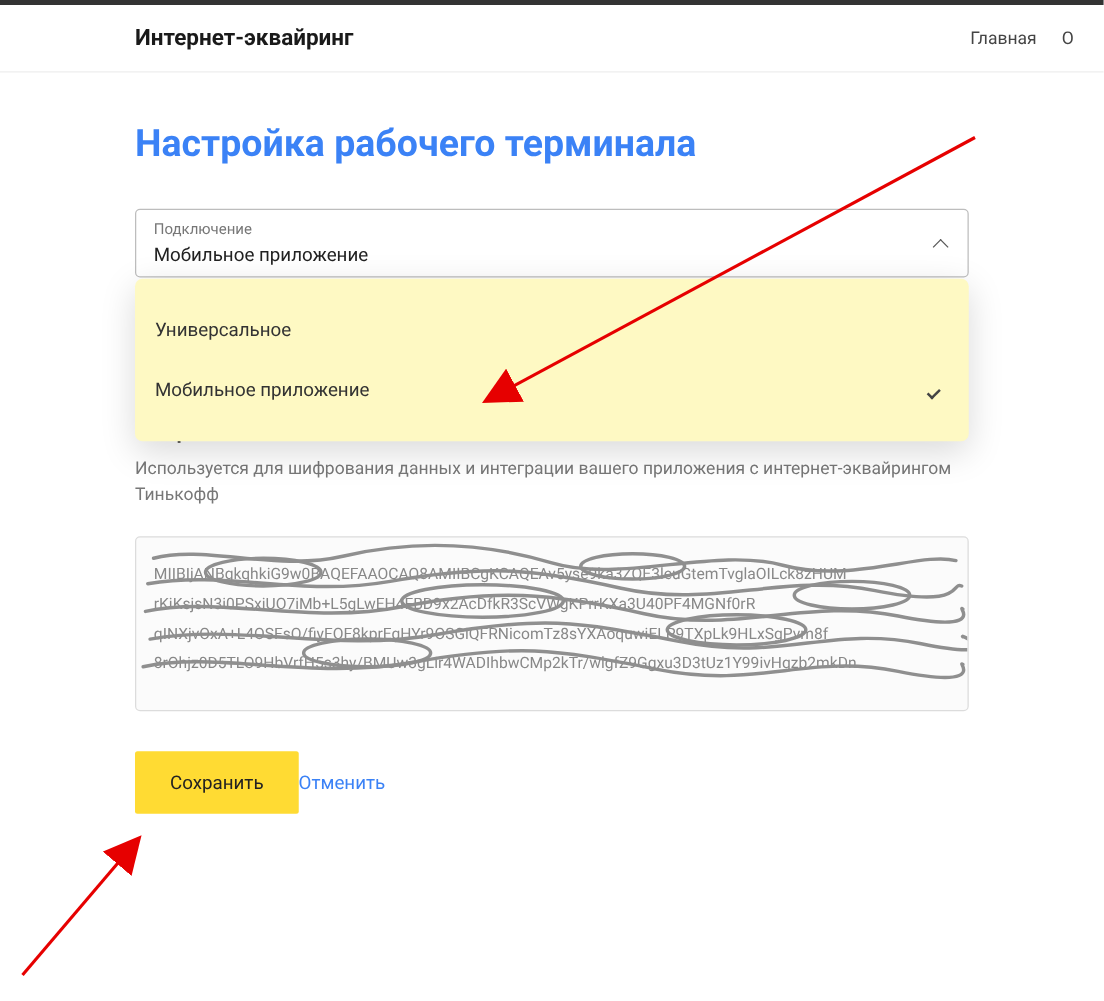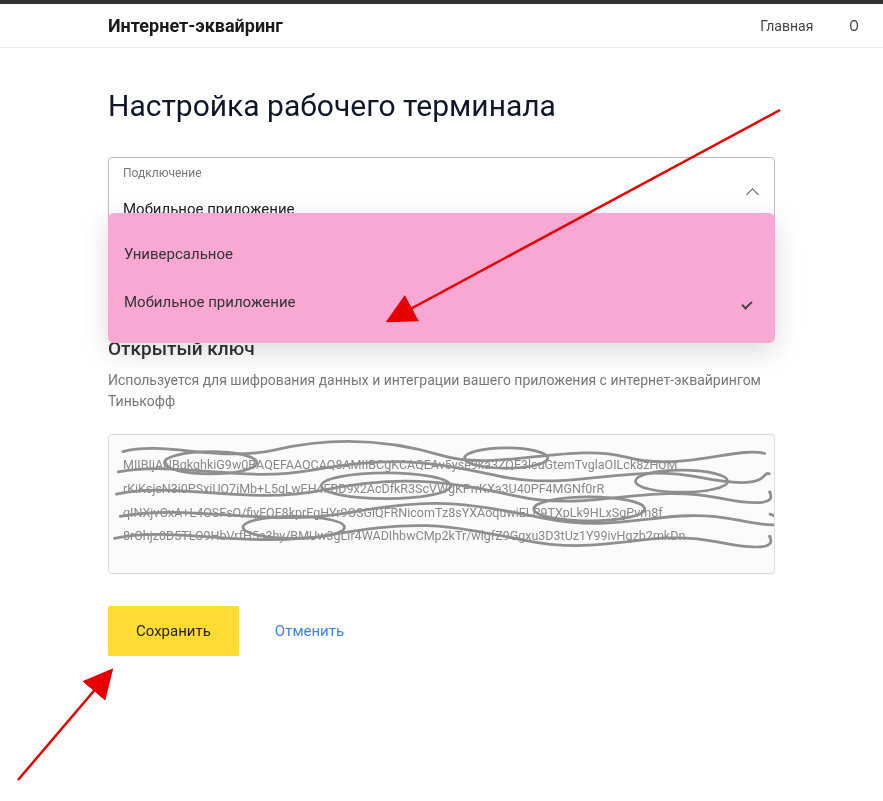--- a/index.html
+++ b/index.html
@@ -1,39 +1,39 @@
 <!DOCTYPE html>
 <html><head>
   <meta charset="utf-8">
   <style>
     * { margin:0; padding:0; box-sizing:border-box; font-family:-apple-system,BlinkMacSystemFont,"Segoe UI",Roboto,Arial,sans-serif }
     body { background:#fff; width:883px; height:801px; overflow:hidden; position:relative }
     .top-stripe { height:4px; background:#333; width:100% }
-    .top-bar { height:44px; display:flex; align-items:center; padding:16px 24px; border-bottom:1px solid #eee; justify-content:space-between }
+    .top-bar { height:54px; display:flex; align-items:center; padding:16px 24px; border-bottom:1px solid #eee; justify-content:space-between }
     .brand { font-size:18px; font-weight:700; color:#1a1a1a; margin-left:84px }
-    .top-nav { display:flex; gap:36px; font-size:14px; color:#444 }
+    .top-nav { display:flex; gap:20px; font-size:14px; color:#444 }
     .content-wrap { padding:40px 108px 0 108px; position:relative }
-    .page-title { font-size:30px; font-weight:400; color:#0f172a; margin-bottom:34px }
+    .page-title { font-size:30px; font-weight:700; color:#3b82f6; margin-bottom:34px }
     .select-outer { position:relative; margin-bottom:40px }
     .select-field { border:1px solid #bdbdbd; border-radius:4px; padding:8px 16px 8px 14px; display:flex; justify-content:space-between; align-items:center; cursor:pointer; background:#fff }
-    .select-inner { display:flex; flex-direction:column; gap:20px }
+    .select-inner { display:flex; flex-direction:column; gap:5px }
     .select-label { font-size:12px; color:#777 }
     .select-value { font-size:15px; color:#222 }
     .chevron { width:12px; height:12px; flex:0 0 12px; position:relative }
     .chevron::before { content:""; position:absolute; width:8px; height:8px; border-right:1.5px solid #555; border-bottom:1.5px solid #555; transform:rotate(-135deg); top:4px; left:2px }
-    .dropdown { position:absolute; top:56px; left:0; right:0; background:#f9a8d4; border-radius:6px; box-shadow:0 8px 28px rgba(0,0,0,.15); padding:20px 0; z-index:5 }
+    .dropdown { position:absolute; top:56px; left:0; right:0; background:#fef9c3; border-radius:6px; box-shadow:0 8px 28px rgba(0,0,0,.15); padding:20px 0; z-index:5 }
     .dd-item { padding:12px 16px; font-size:15px; color:#333; display:flex; align-items:center; justify-content:space-between; cursor:pointer }
     .dd-item+.dd-item { margin-top:6px }
     .check-icon { width:18px; height:18px; position:relative }
     .check-icon::after { content:""; position:absolute; left:3px; top:6px; width:4px; height:8px; border-right:2px solid #444; border-bottom:2px solid #444; transform:rotate(45deg) }
     .section-title { font-size:19px; font-weight:500; color:#333; margin-top:110px; margin-bottom:10px }
     .section-desc { font-size:14px; color:#777; line-height:1.5; margin-bottom:22px; max-width:680px }
     .key-box { border:1px solid #dcdcdc; border-radius:4px; background:#fbfbfb; padding:18px 14px; font-family:monospace; font-size:12.5px; color:#888; line-height:1.9; word-break:break-all; position:relative; overflow:hidden; height:140px }
     .scribble { position:absolute; inset:0; pointer-events:none }
-    .btn-row { display:flex; gap:36px; margin-top:32px }
+    .btn-row { display:flex; margin-top:32px }
     .btn-primary { background:#ffdb33; border:none; padding:16px 28px; font-size:15px; color:#222; cursor:pointer; border-radius:2px }
     .btn-link { background:none; border:none; font-size:15px; color:#3b82f6; cursor:pointer }
     .arrows { position:absolute; inset:0; pointer-events:none; z-index:9 }
   </style>
 </head>
 <body>
 
 <div class="top-stripe"></div>
 <div class="top-bar">
   <div class="brand">Интернет-эквайринг</div>

